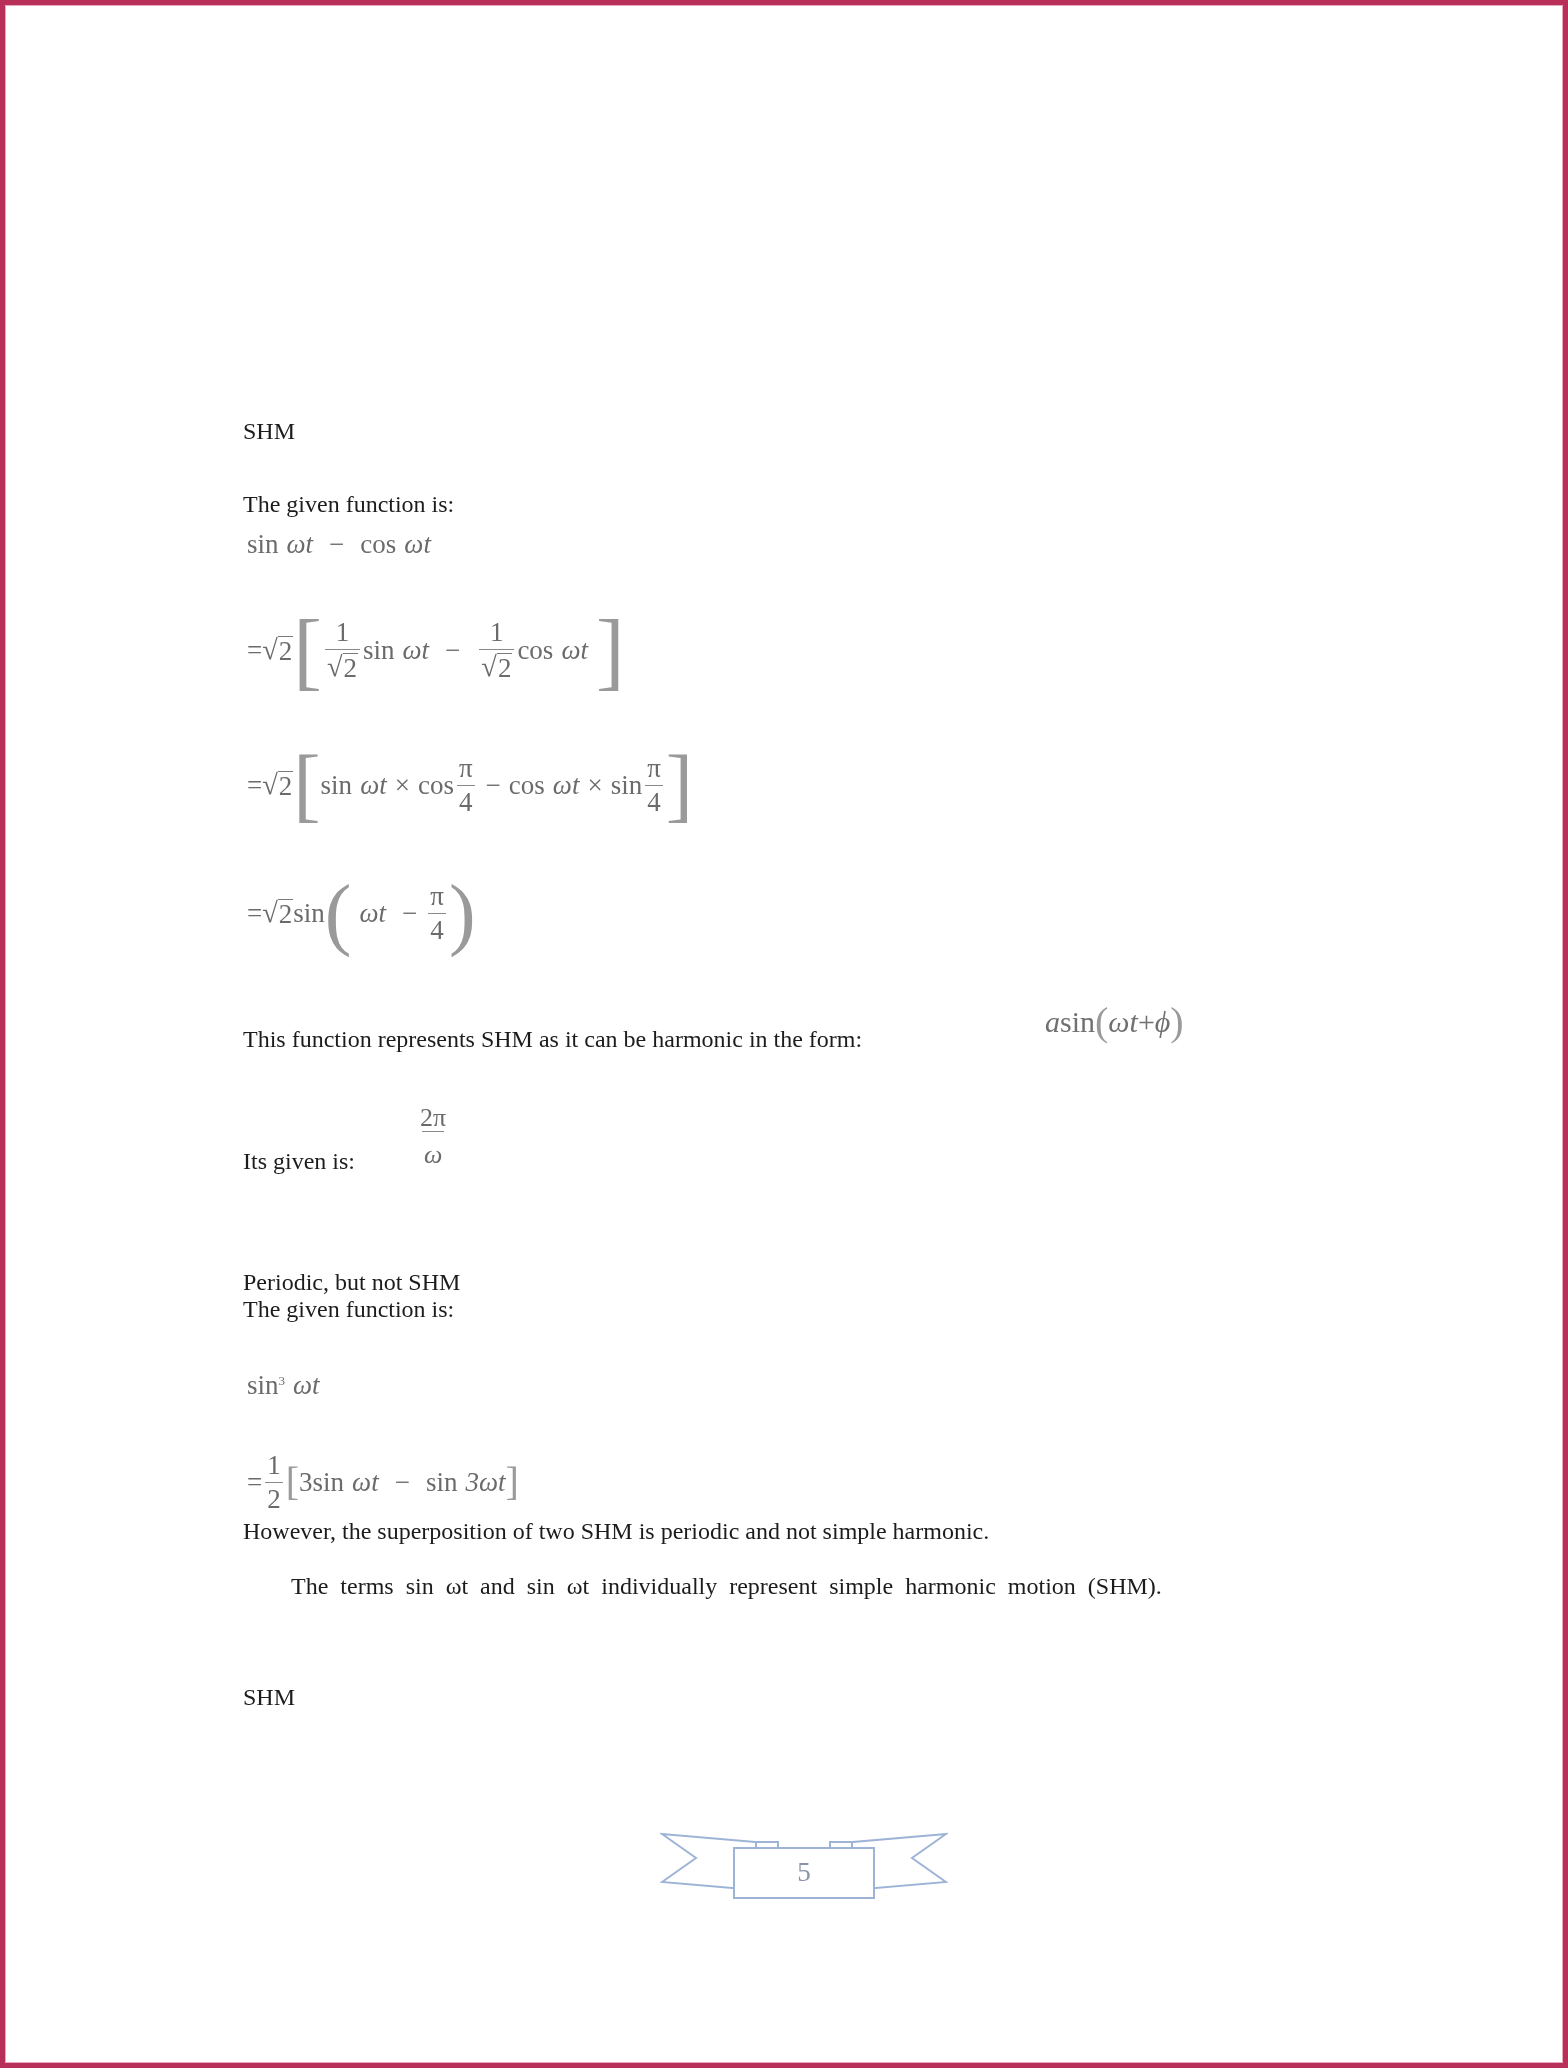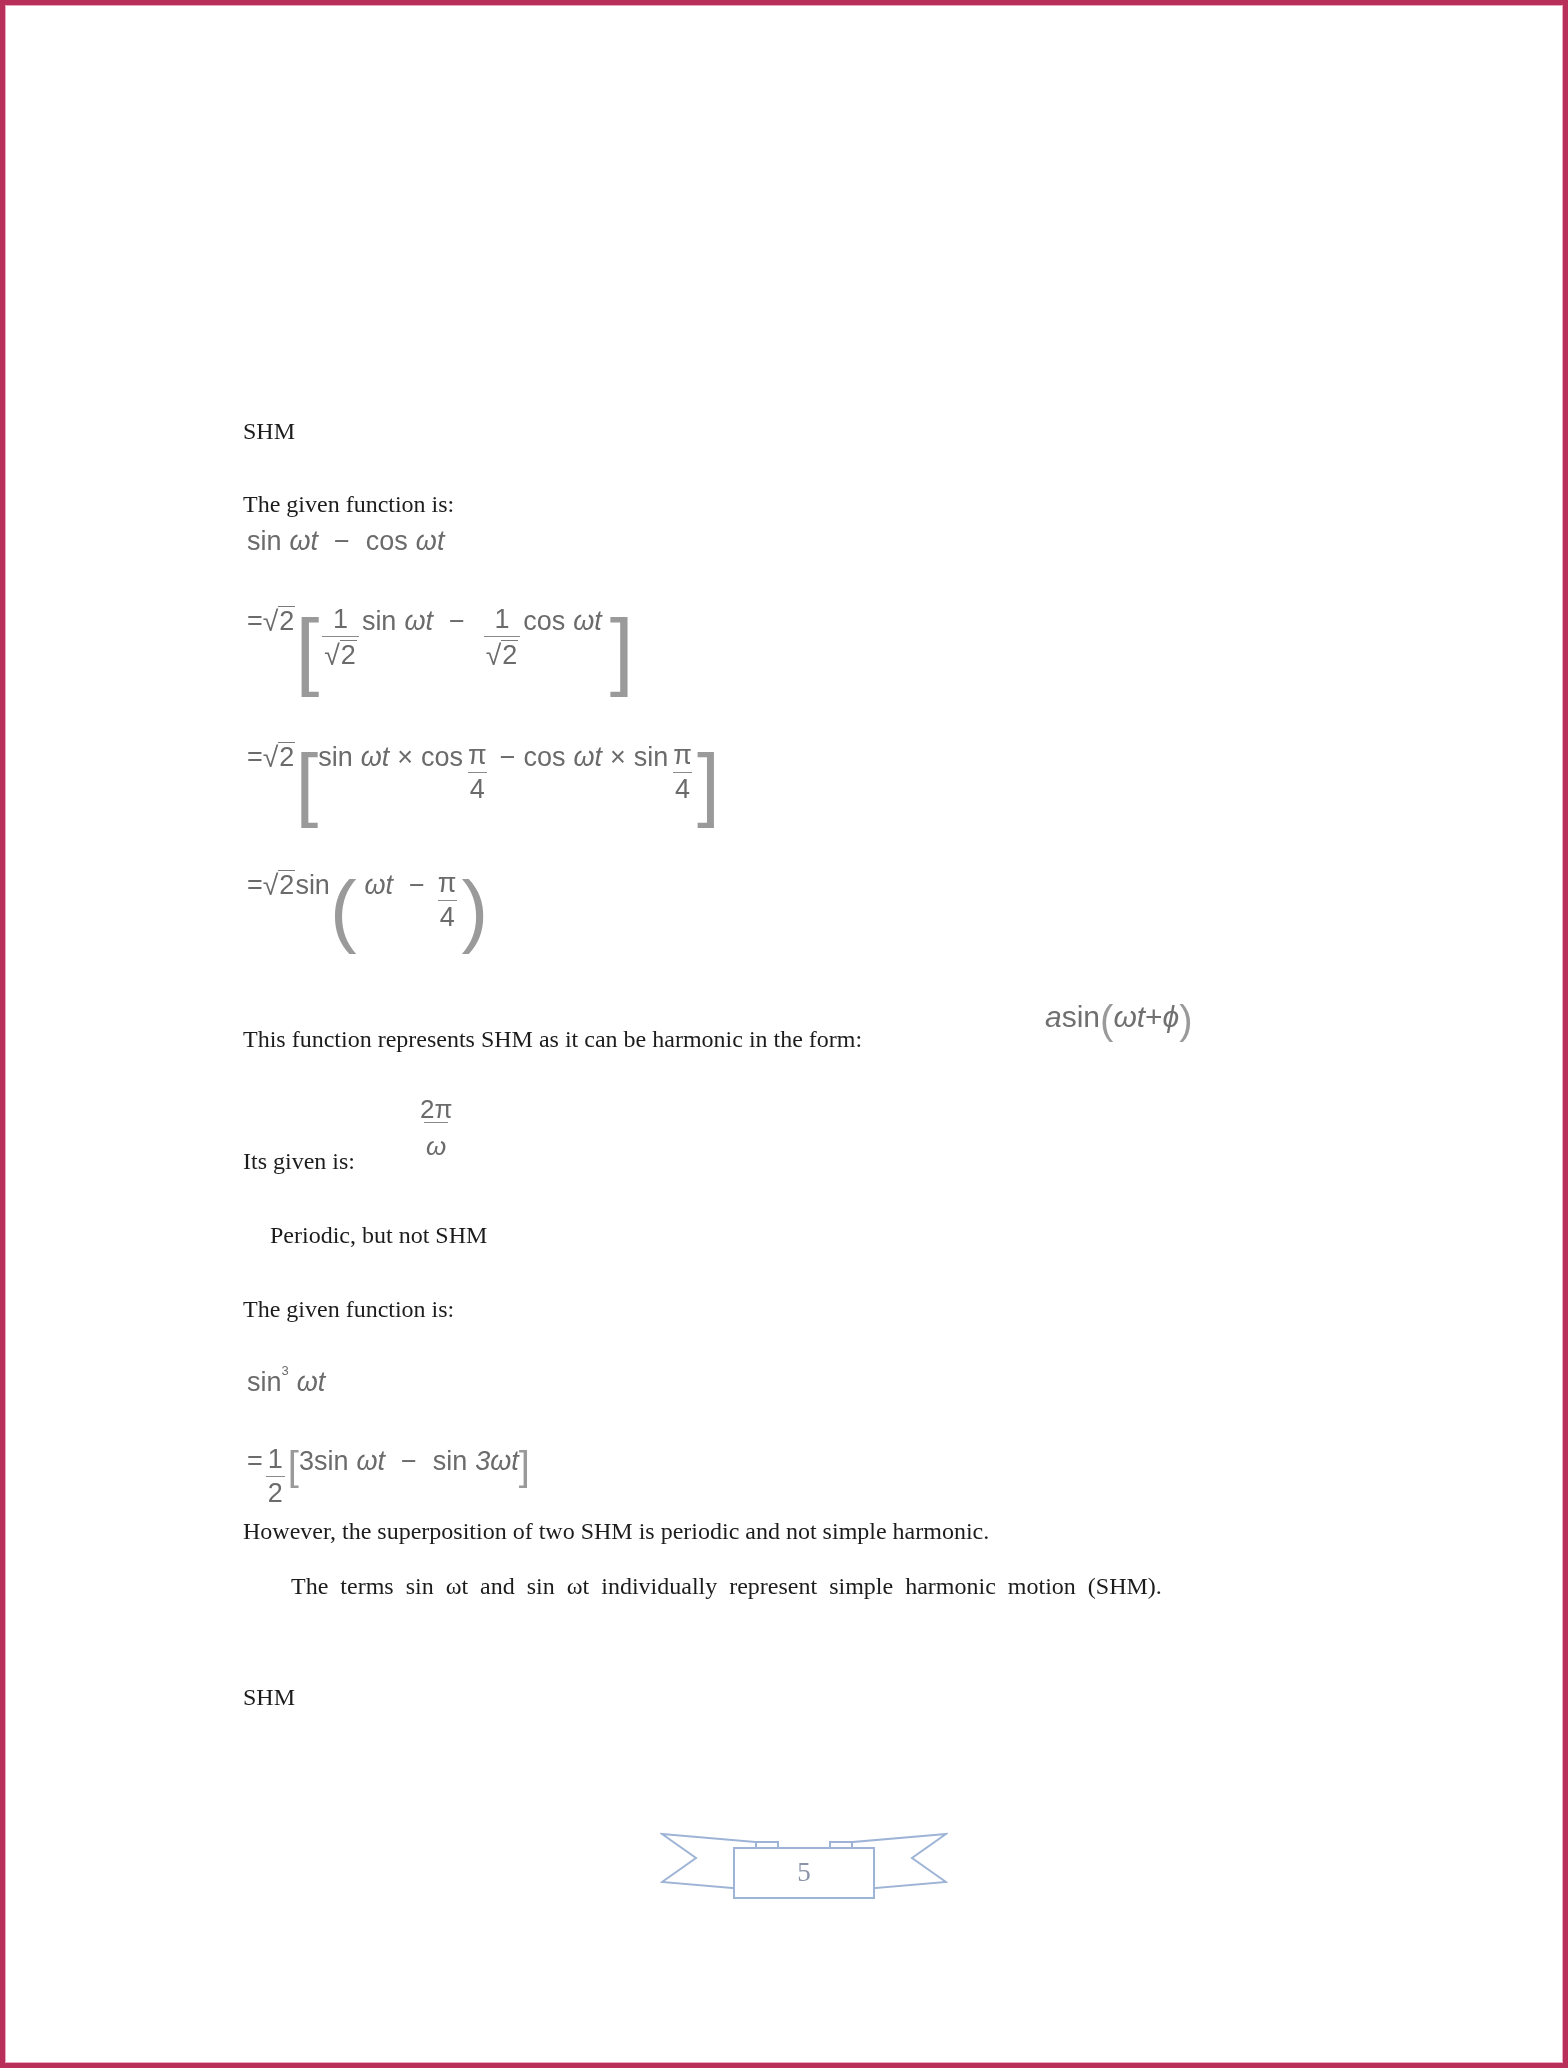--- a/index.html
+++ b/index.html
@@ -15,22 +15,22 @@
     }
     .content {
       position: absolute; left: 243px; top: 0; width: 1130px;
       font-family: "Liberation Serif", "DejaVu Serif", serif;
       color: #1c1c1c;
     }
     .para {
       position: absolute; left: 0; font-size: 24px; line-height: 38px; white-space: nowrap;
     }
     .math {
-      position: absolute; left: 4px; font-family: Liberation Sans, sans-serif;
-      color: #6b6b6b; font-size: 27px; white-space: nowrap; display: flex; align-items: flex-start;
+      position: absolute; left: 4px; font-family: Liberation Serif, serif;
+      color: #6b6b6b; font-size: 27px; white-space: nowrap; display: flex; align-items: center;
     }
     .math i { font-style: italic; }
     .frac { display: inline-flex; flex-direction: column; align-items: center; margin: 0 3px; vertical-align: middle; }
     .frac .num { line-height: 1; padding: 0 2px 3px; }
     .frac .den { line-height: 1; padding: 3px 2px 0; border-top: 1.5px solid #8a8a8a; }
     .sqrt { display: inline-flex; align-items: flex-end; }
     .sqrt .rad { font-size: 1.05em; line-height: 1; }
     .sqrt .arg { border-top: 1.5px solid #7a7a7a; line-height: 1; padding: 1px 1px 0; }
     .bracket { font-weight: 100; color: #9a9a9a; transform: scaleY(1); display: inline-block; line-height: 1; }
     .sp { display: inline-block; width: 8px; }
@@ -171,21 +171,21 @@
   </div>
 
   <div class="para" style="top:1142px;">Its given is:</div>
   <div class="math" style="left:172px; top:1096px; height:80px; font-size:26px;">
     <span class="frac">
         <span class="num" style="padding-bottom:0;">2π</span>
         <i class="den" style="padding-top:10px;">ω</i>
       </span>
   </div>
 
-  <div class="para" style="top:1216px;margin-left:27px;">Periodic, but not SHM</div>
+  <div class="para" style="top:1263px;">Periodic, but not SHM</div>
   <div class="para" style="top:1290px;">The given function is:</div>
 
   <div class="math" style="top:1367px; height:36px;">
     <span>sin</span>
       <sup style="font-size:13px; position:relative; top:-4px;">3</sup>
       <span class="sp"></span>
     <i>ωt</i>
   </div>
 
   <div class="math" style="top:1446px; height:72px;">

